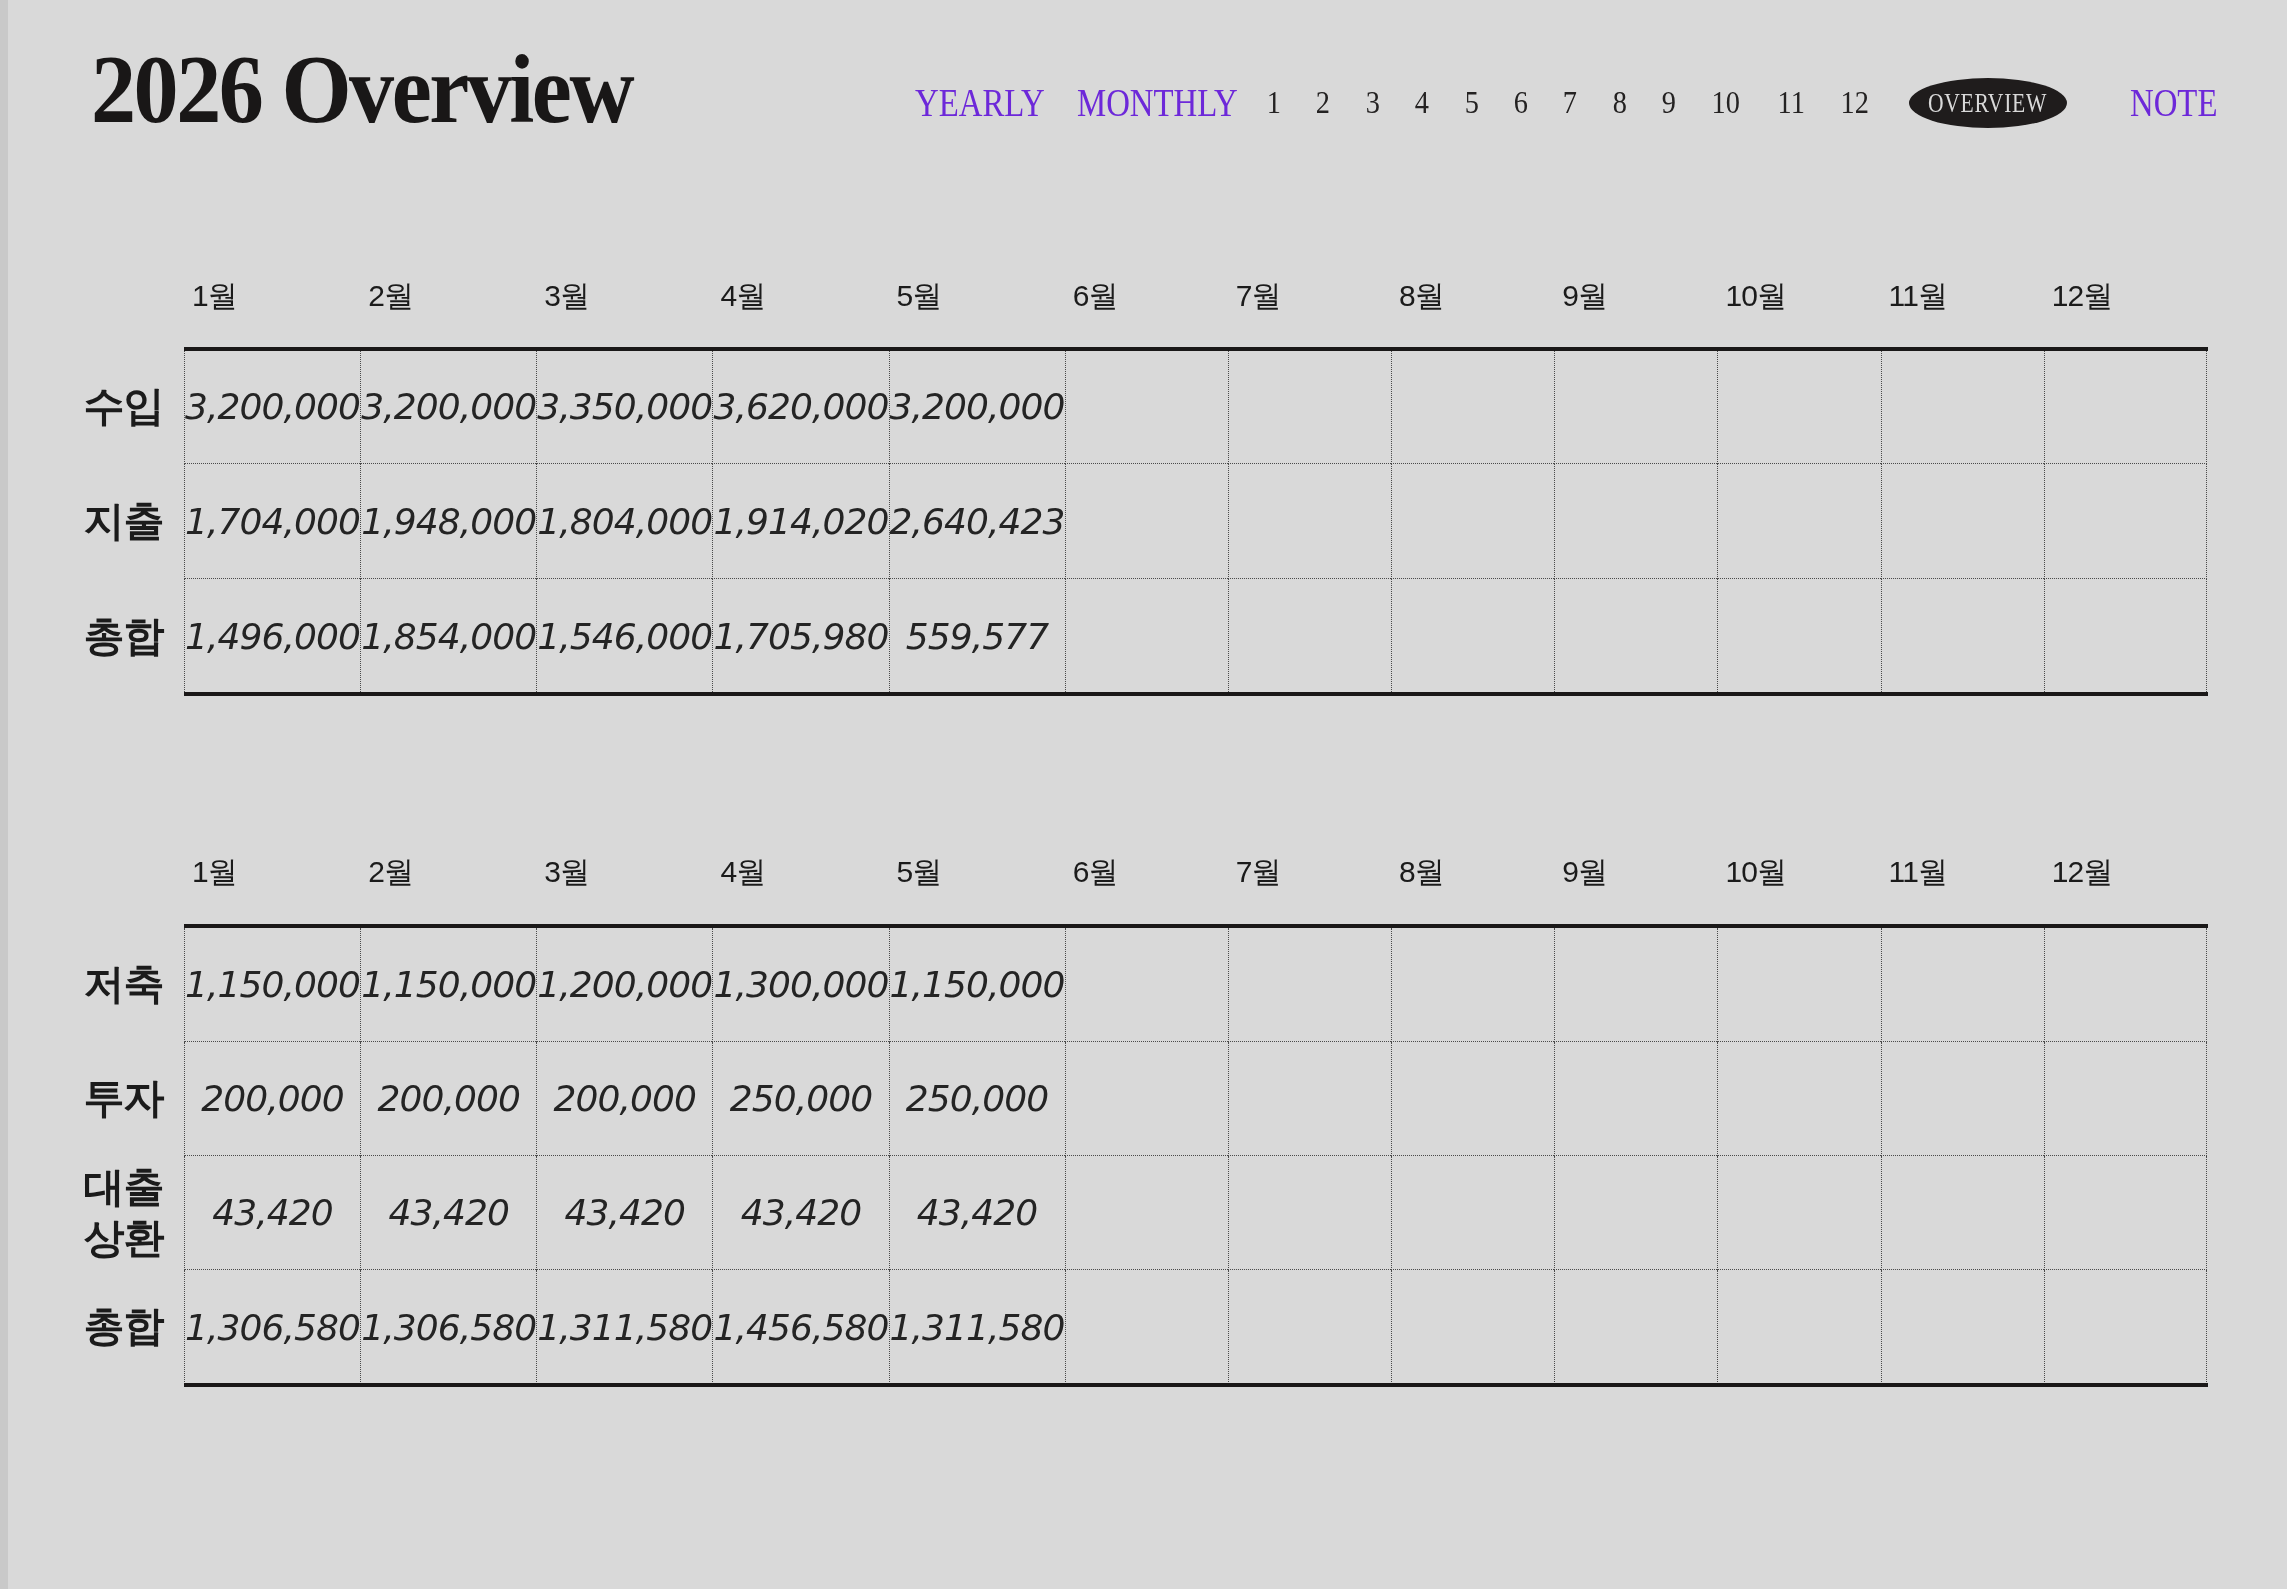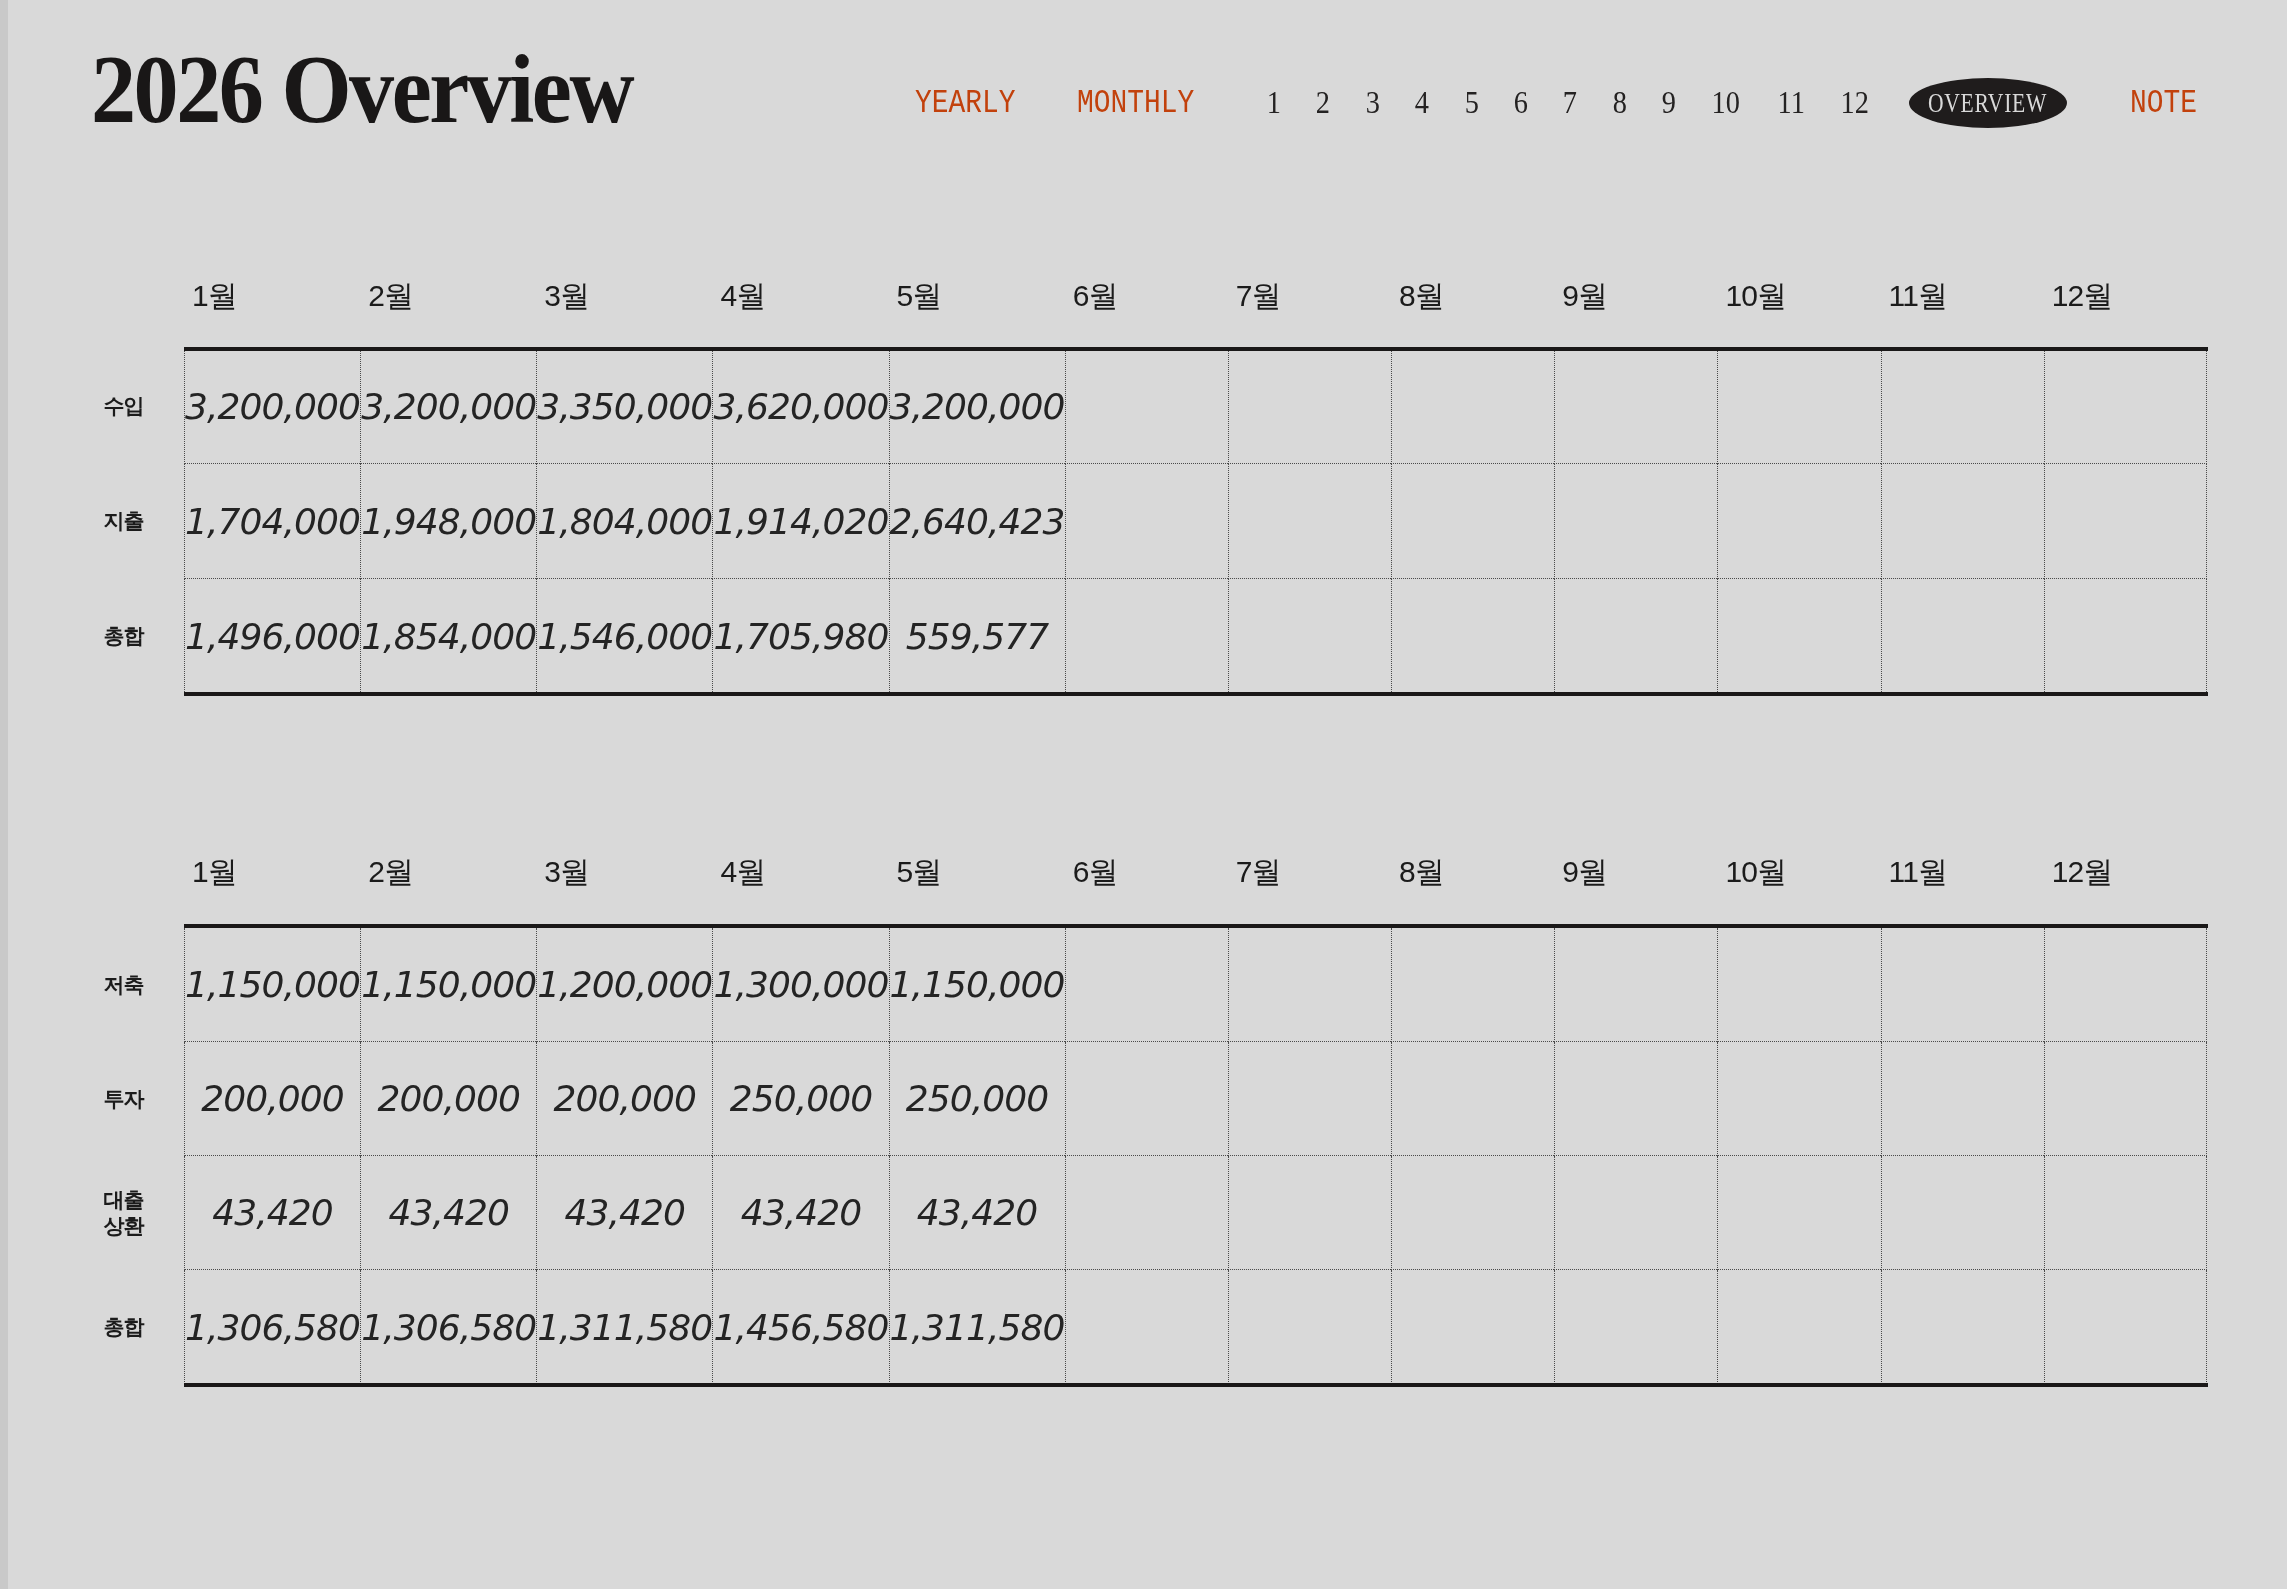--- a/index.html
+++ b/index.html
@@ -17,22 +17,22 @@
     position:absolute; left:83px; top:34px;
     font-family:"Liberation Serif", serif;
     font-size:97px; font-weight:700; letter-spacing:-2.7px;
     color:#191717; white-space:nowrap;
     transform:scaleX(0.93); transform-origin:left top;
   }
 
   
   .nav-item {
     position:absolute; top:86px;
-    font-family:Liberation Mono, monospace;
-    font-size:34px; color:#c2410c; white-space:nowrap;
+    font-family:Liberation Serif, serif;
+    font-size:40px; color:#6d28d9; white-space:nowrap;
     line-height:34px; cursor:pointer;
   }
   .condense { display:inline-block; transform:scaleX(0.82); transform-origin:left center; }
   .nav-yearly  { left:907px; }
   .nav-monthly { left:1069px; }
   .nav-month-tabs {
     position:absolute; left:1258px; top:86px; width:605px;
     display:flex; justify-content:space-between; align-items:center;
   }
   .nav-num {
@@ -61,21 +61,21 @@
   .grid-savings { top:848px; grid-template-rows:80px repeat(4, 114px); }
 
   .cell { position:relative; }
   .month-header {
     padding:3.6px 0 0 8px;
     font-size:30px; font-weight:400; color:#1b1b1b;
     letter-spacing:-0.9px;
   }
   .row-label {
     display:flex; align-items:center; justify-content:center;
-    font-size:21px; font-weight:700; color:#1b1b1b;
+    font-size:41px; font-weight:700; color:#1b1b1b;
     white-space:pre-line; text-align:center; line-height:1.25;
     letter-spacing:-0.9px;
   }
   .value {
     display:flex; align-items:center; justify-content:center;
     font-family:"DejaVu Sans", sans-serif; font-style:italic;
     font-size:36px; color:#242424; letter-spacing:-0.9px;
     border-left:1.8px dotted #4a4a4a;
     border-bottom:1.8px dotted #4a4a4a;
   }

